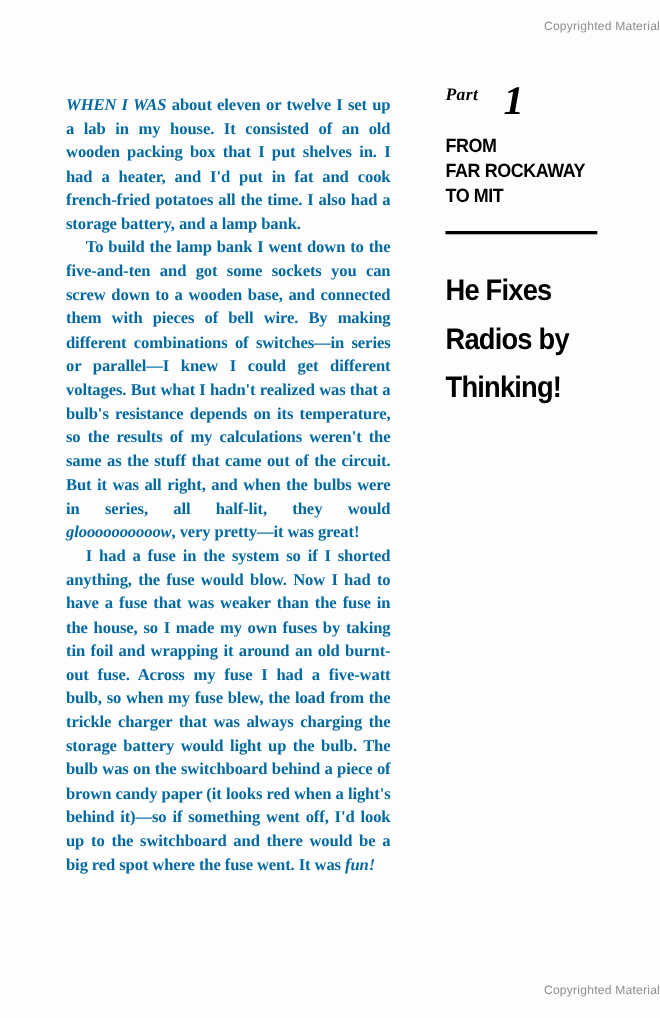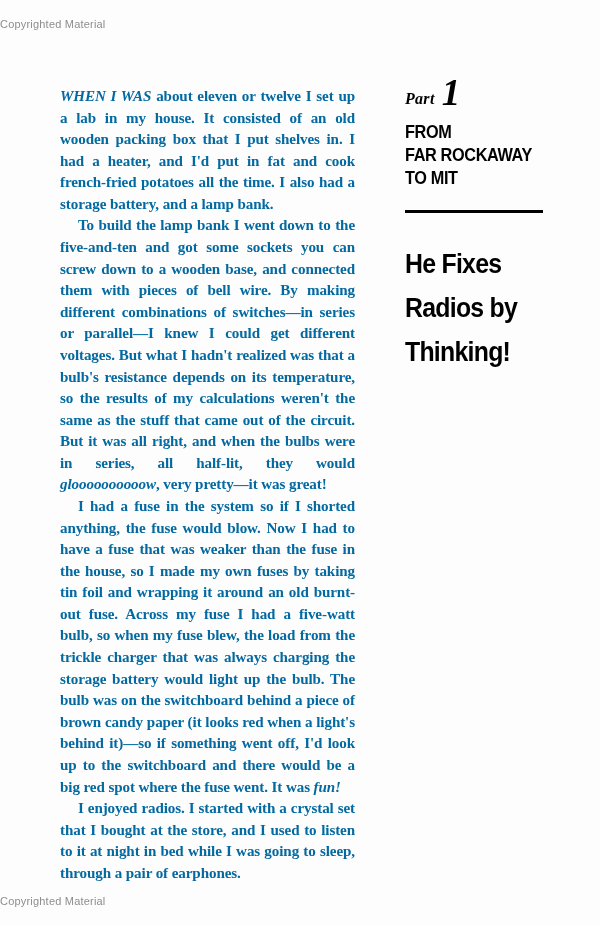--- a/index.html
+++ b/index.html
@@ -17,21 +17,21 @@
   }
   .page {
     position: absolute;
     inset: 0;
     background: #fdfdfd;
   }
   .watermark {
     position: absolute;
     left: 0;
     width: 100%;
-    text-align: left;
+    text-align: right;
     font-family: "Liberation Sans", sans-serif;
     font-size: 11px;
     color: #8d8d8d;
     letter-spacing: 0.2px;
   }
   .watermark.top { top: 18px; }
   .watermark.bottom { bottom: 18px; }
 
   .content {
     position: absolute;
@@ -72,22 +72,22 @@
 
   
   .side-col {
     position: absolute;
     top: 0;
     left: 345px;
     width: 140px;
   }
   .part-line {
     display: flex;
-    align-items: flex-end;
-    gap: 7px;
+    align-items: flex-start;
+    gap: 23px;
   }
   .part-word {
     font-family: "Liberation Serif", serif;
     font-weight: bold;
     font-style: italic;
     font-size: 16px;
     letter-spacing: 0.3px;
   }
   .part-num {
     font-family: "Liberation Serif", serif;
@@ -131,21 +131,20 @@
 <div class="page">
 
   <div class="watermark top">Copyrighted Material</div>
 
   <div class="content">
 
     <div class="body-col">
       <p><span class="lead-caps">WHEN I WAS</span><span> about eleven or twelve I set up a lab in my house. It consisted of an old wooden packing box that I put shelves in. I had a heater, and I'd put in fat and cook french-fried potatoes all the time. I also had a storage battery, and a lamp bank.</span></p>
       <p><span>To build the lamp bank I went down to the five-and-ten and got some sockets you can screw down to a wooden base, and connected them with pieces of bell wire. By making different combinations of switches—in series or parallel—I knew I could get different voltages. But what I hadn't realized was that a bulb's resistance depends on its temperature, so the results of my calculations weren't the same as the stuff that came out of the circuit. But it was all right, and when the bulbs were in series, all half-lit, they would </span><em>gloooooooooow</em><span>, very pretty—it was great!</span></p>
       <p><span>I had a fuse in the system so if I shorted anything, the fuse would blow. Now I had to have a fuse that was weaker than the fuse in the house, so I made my own fuses by taking tin foil and wrapping it around an old burnt-out fuse. Across my fuse I had a five-watt bulb, so when my fuse blew, the load from the trickle charger that was always charging the storage battery would light up the bulb. The bulb was on the switchboard behind a piece of brown candy paper (it looks red when a light's behind it)—so if something went off, I'd look up to the switchboard and there would be a big red spot where the fuse went. It was </span><em>fun!</em></p>
-      <p><span>I enjoyed radios. I started with a crystal set that I bought at the store, and I used to listen to it at night in bed while I was going to sleep, through a pair of earphones.</span></p>
     </div>
 
     <div class="side-col">
       <div class="part-line">
         <span class="part-word">Part</span>
         <span class="part-num">1</span>
       </div>
       <div class="part-title">FROM
 FAR ROCKAWAY
 TO MIT</div>

